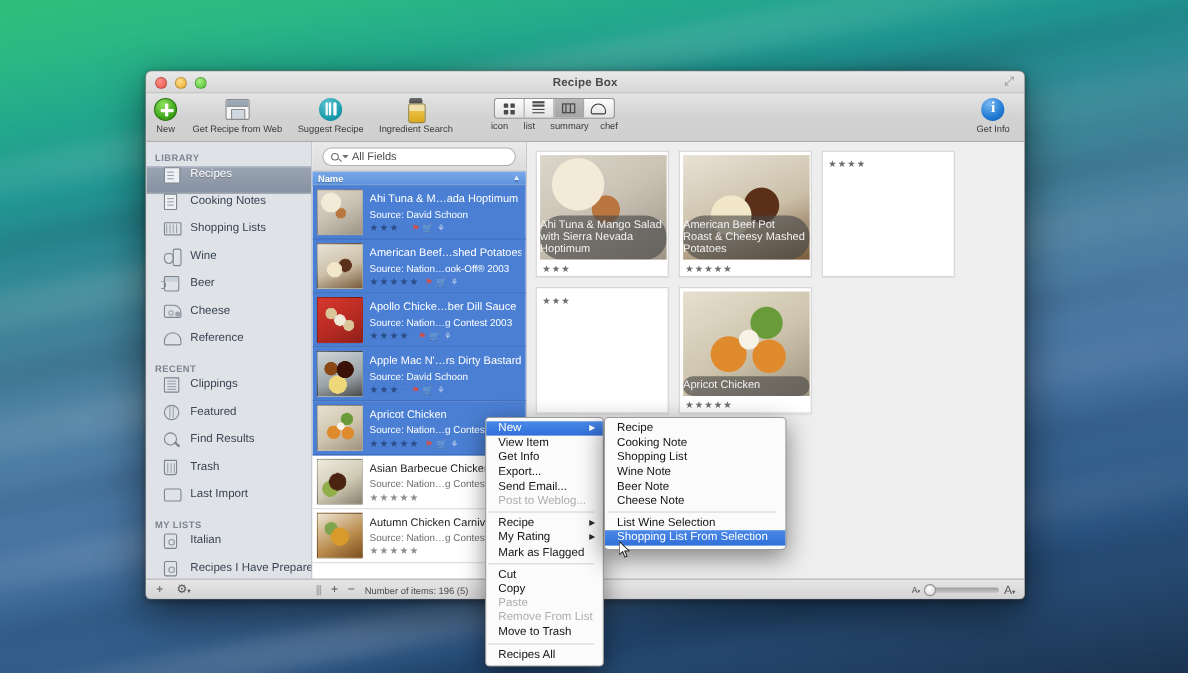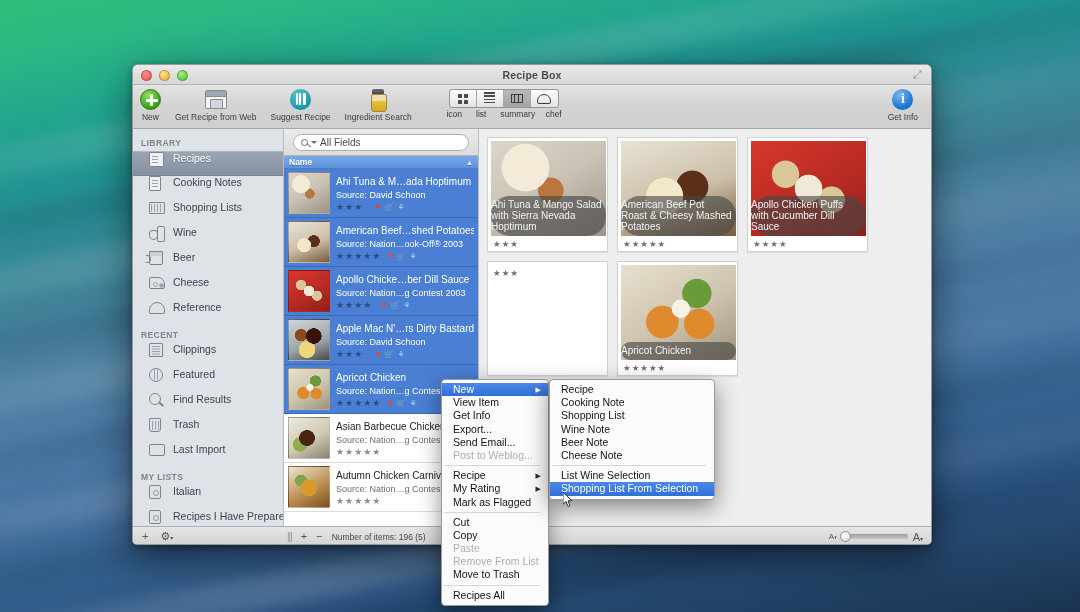--- a/index.html
+++ b/index.html
@@ -686,23 +686,20 @@
      </div>
      <div class="cstars">
               <span class="cst">★</span>
               <span class="cst">★</span>
               <span class="cst">★</span>
               <span class="cst">★</span>
               <span class="cst">★</span>
             </div>
           </div>
           <div class="card">
-            <div class="cimg" style="background-image:radial-gradient(circle at 50% 50%, #efe9d8 0 18%, rgba(0,0,0,0) 19%),radial-gradient(circle at 30% 35%, #d9c79a 0 13%, rgba(0,0,0,0) 14%),radial-gradient(circle at 70% 62%, #d9c79a 0 13%, rgba(0,0,0,0) 14%),linear-gradient(150deg,#d7372c 0%,#b42a22 60%,#8e1f19 100%)">
-        <div class="ccap">Apollo Chicken Puffs with Cucumber Dill Sauce</div>
-     </div>
      <div class="cstars">
               <span class="cst">★</span>
               <span class="cst">★</span>
               <span class="cst">★</span>
               <span class="cst">★</span>
             </div>
           </div>
           <div class="card">
      <div class="cstars">
               <span class="cst">★</span>

